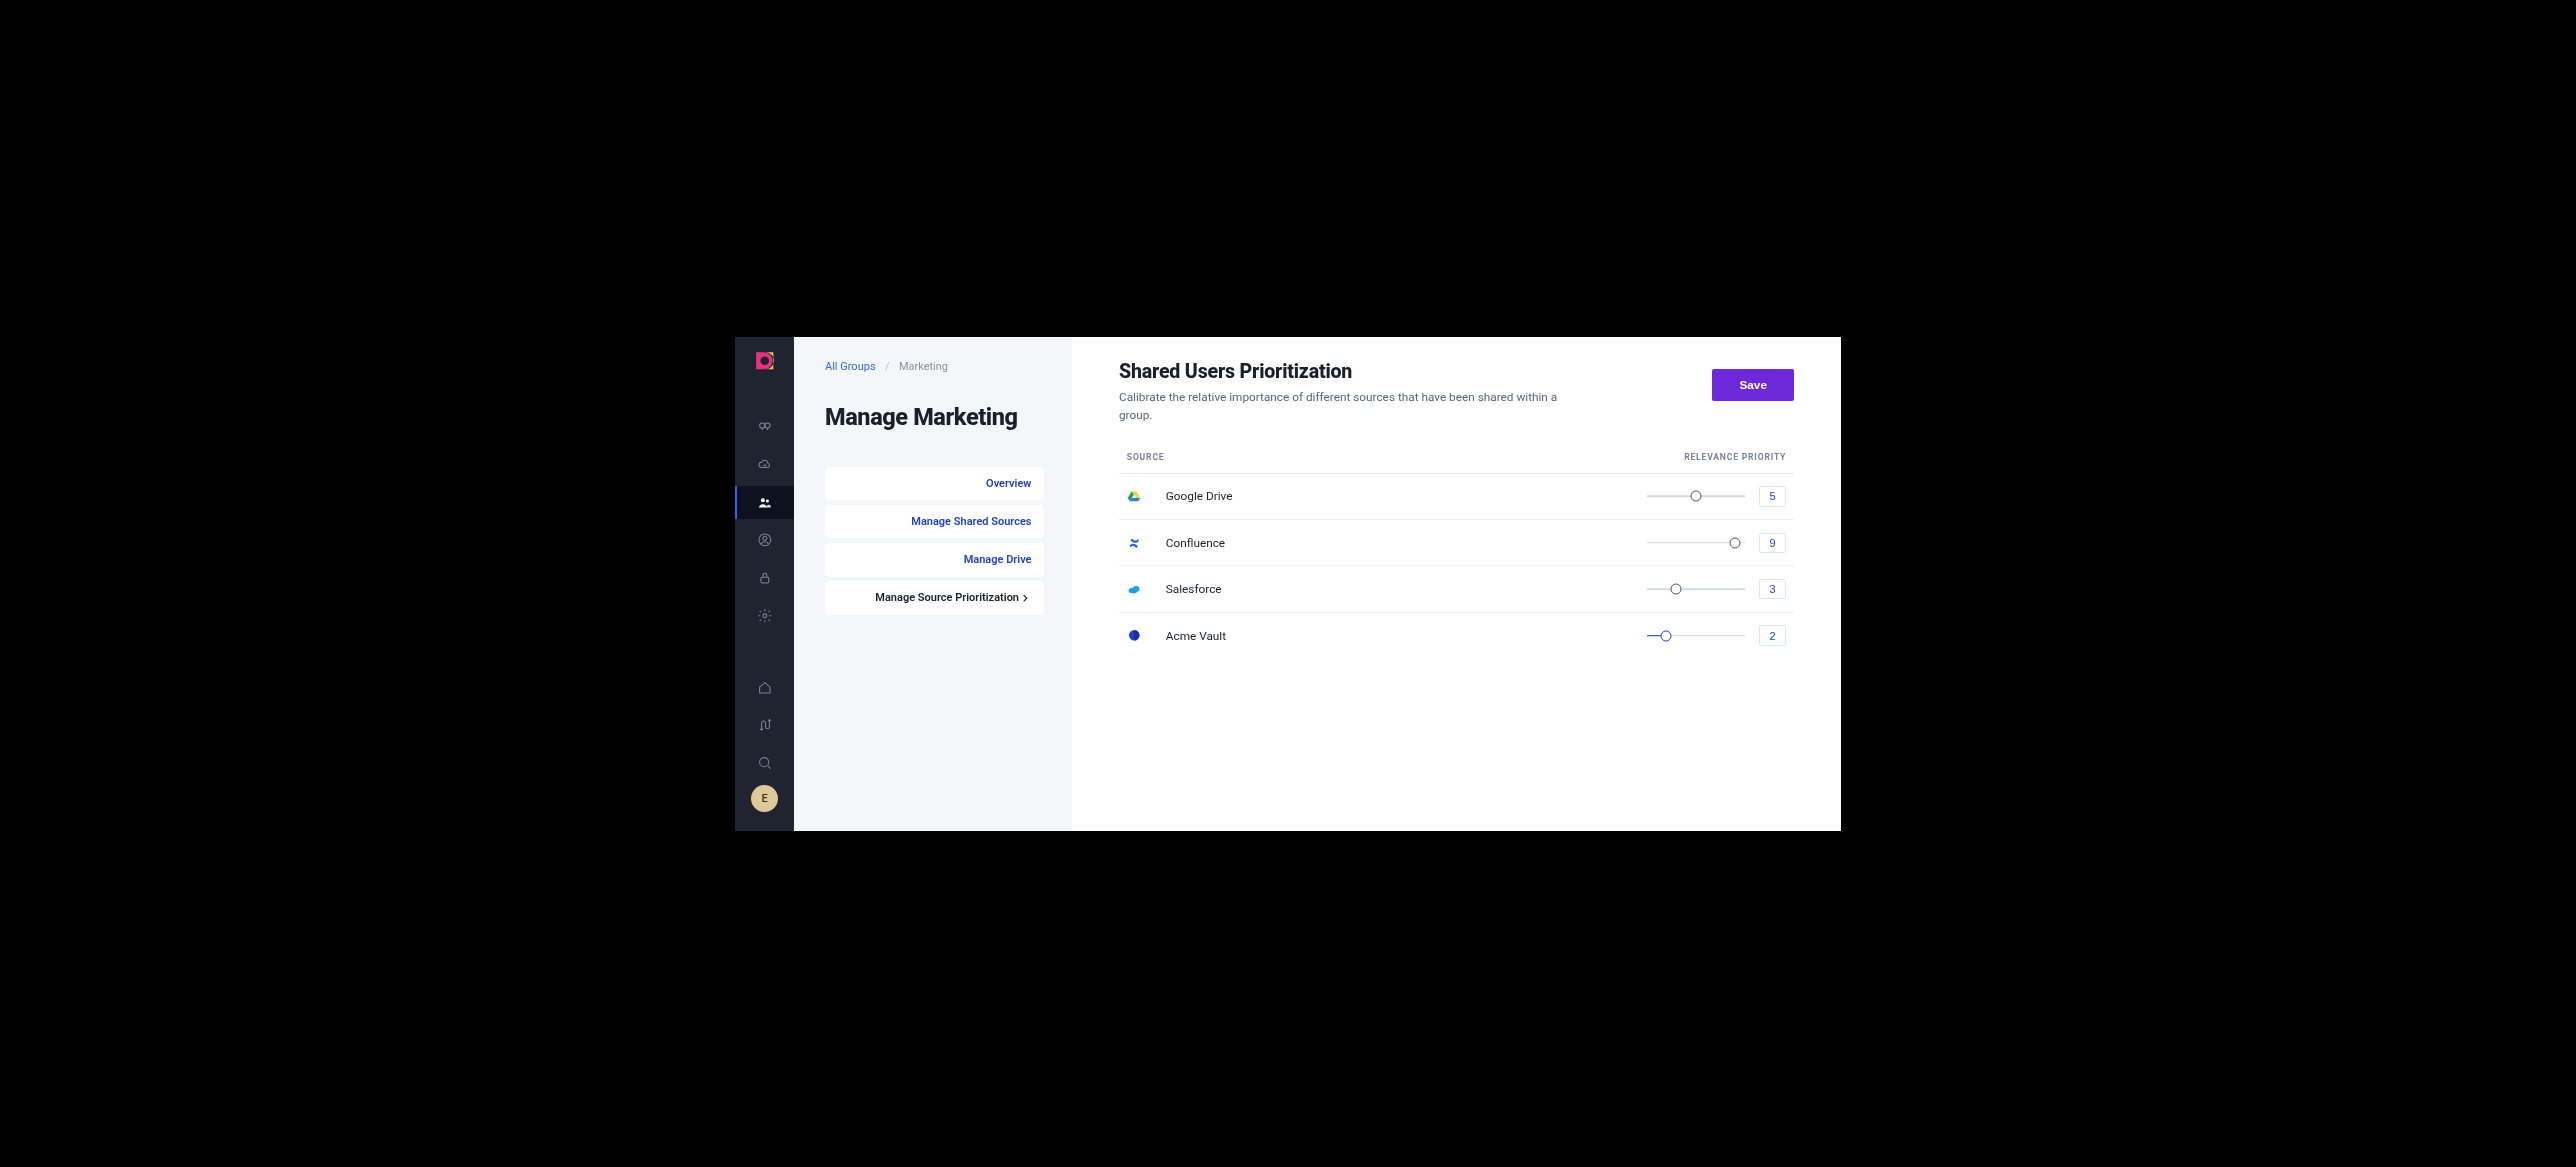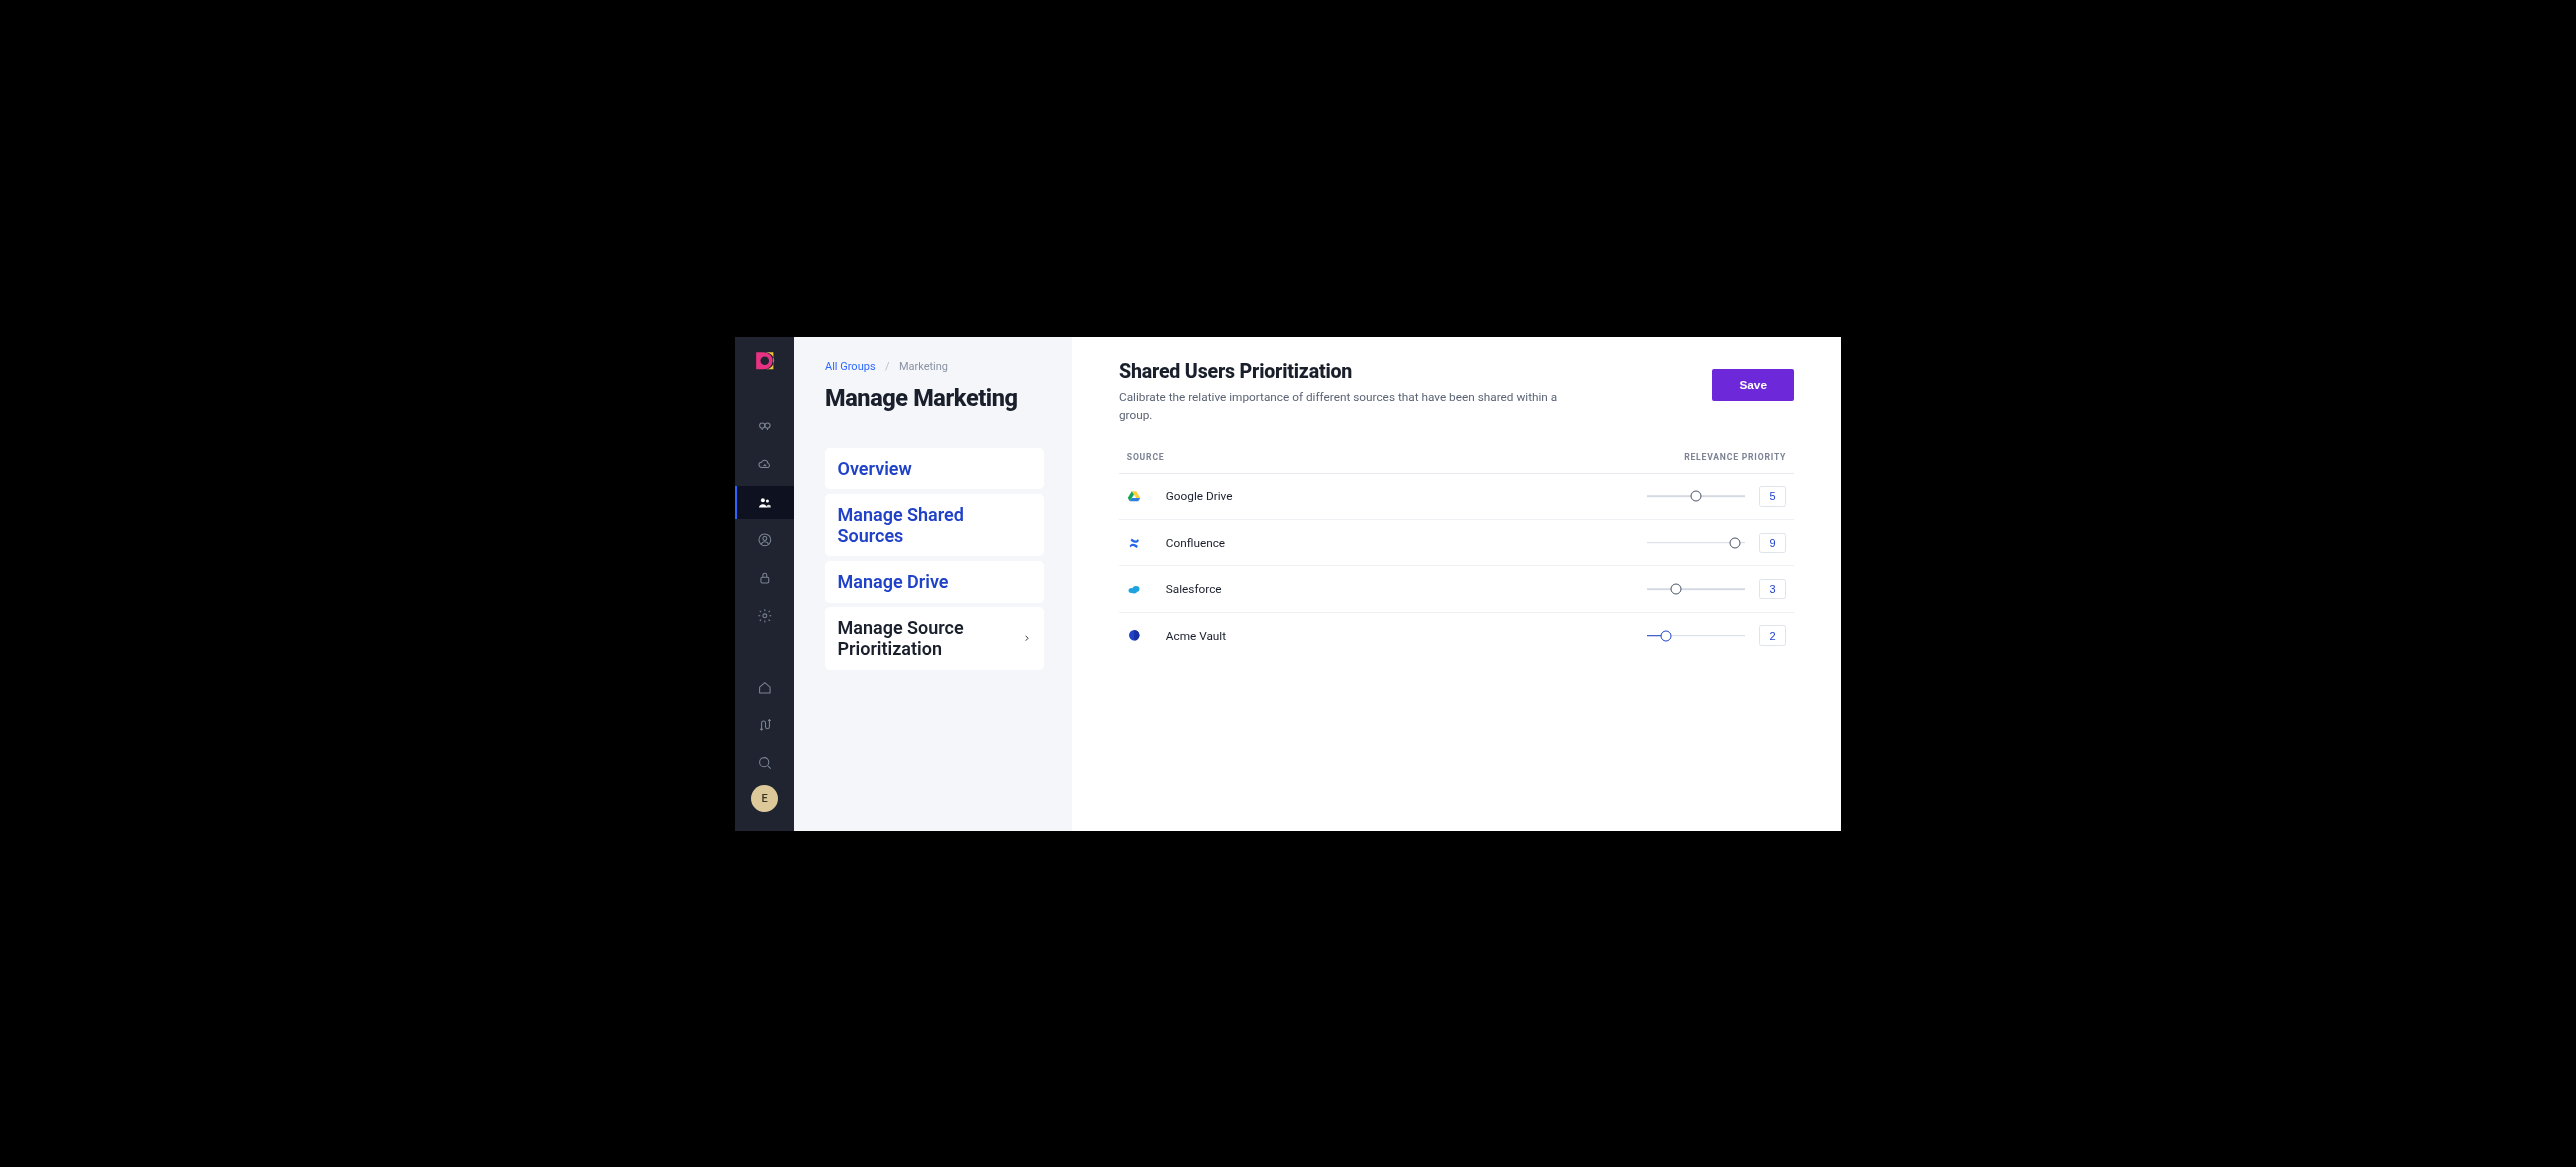--- a/index.html
+++ b/index.html
@@ -95,21 +95,21 @@
   .left-panel {
     width: 278px;
     background: #f4f6f9;
     padding: 23.5px 28px 23.5px 31px;
   }
   .breadcrumb {
     font-size: 11px;
     display: flex;
     align-items: center;
     gap: 9.4px;
-    margin-bottom: 11px;
+    margin-bottom: 30px;
   }
   .breadcrumb a {
     color: #2f69ff;
     text-decoration: none;
     cursor: pointer;
   }
   .breadcrumb .sep {
     color: #b8bfc9;
   }
   .breadcrumb .current {
@@ -124,27 +124,27 @@
   }
   .subnav {
     display: flex;
     flex-direction: column;
     gap: 4.7px;
   }
   .subnav-item {
     background: #fff;
     border-radius: 4.7px;
     padding: 10.2px 12.5px;
-    font-size: 18px;
+    font-size: 11px;
     font-weight: 600;
     color: #2042c8;
     cursor: pointer;
     display: flex;
     align-items: center;
-    justify-content: flex-start;
+    justify-content: flex-end;
   }
   .subnav-item.active {
     color: #1a1f2c;
   }
   .subnav-item .chev {
     width: 12.5px;
     height: 12.5px;
     color: #1a1f2c;
   }
 

